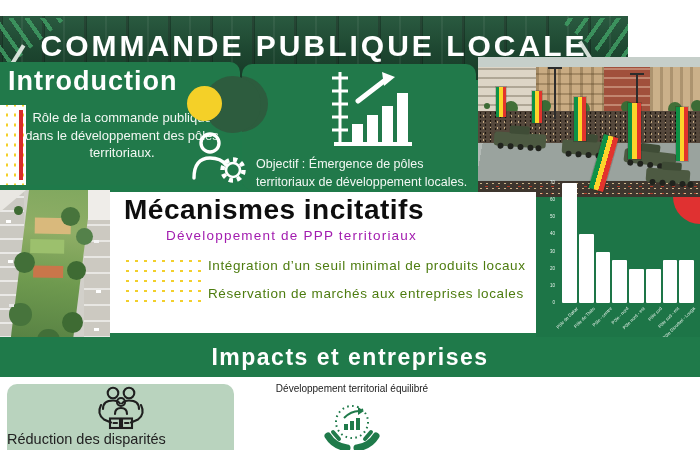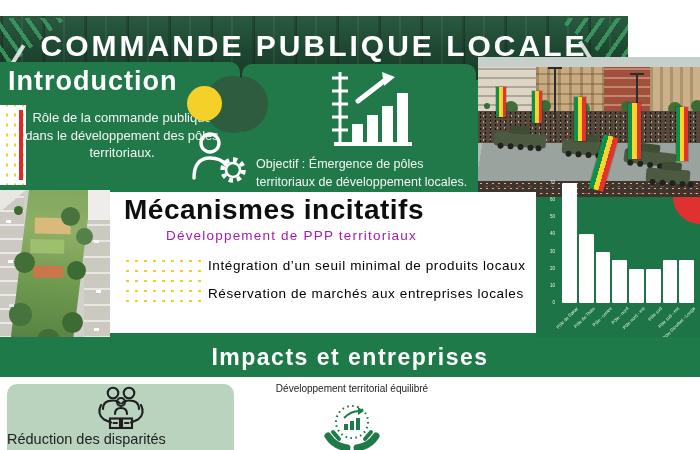--- a/index.html
+++ b/index.html
@@ -102,21 +102,21 @@
   .k-cars{position:absolute;left:6px;top:30px;width:5px;height:3px;background:#fff;
     box-shadow:2px 40px #fff,88px 20px #f4f4f4,90px 70px #fff,3px 84px #e8e8e8,88px 108px #fff,4px 118px #f4f4f4;}
 
   
   .mech-card{position:absolute;left:110px;top:192px;width:426px;height:141px;background:#fff;}
   .mech-title{position:absolute;left:14px;top:2px;font-size:28px;font-weight:800;color:#0e0e0e;letter-spacing:.5px;}
   .mech-subtitle{position:absolute;left:15px;top:36px;font-size:13.5px;color:#a21caf;letter-spacing:1.2px;margin-left:41px;}
   .mech-dots{position:absolute;left:13px;top:64px;width:82px;height:52px;
     background-image:radial-gradient(#f2cf2c 1.1px, rgba(0,0,0,0) 1.3px);background-size:9px 10px;}
   .mech-items{position:absolute;left:98px;top:60px;width:324px;}
-  .mech-item{font-size:13.5px;color:#000000;letter-spacing:.6px;line-height:28px;white-space:nowrap;}
+  .mech-item{font-size:13.5px;color:#4d7c0f;letter-spacing:.6px;line-height:28px;white-space:nowrap;}
 
   
   .chart-panel{position:absolute;left:536px;top:197px;width:164px;height:140px;background:#1d7547;}
   .chart-red-corner{position:absolute;right:0;top:0;width:27px;height:27px;background:#e03131;border-radius:0 0 0 100%;}
   .chart-yaxis{position:absolute;left:0;bottom:34px;width:24px;height:120px;}
   .chart-yaxis span{position:absolute;right:5px;font-size:4.5px;color:#e8f3ec;line-height:4px;}
   .chart-bars{position:absolute;left:26px;bottom:34px;width:132px;height:120px;display:flex;align-items:flex-end;gap:2px;}
   .chart-bars .bar{flex:1;background:#fdfdfd;border-radius:1px;}
   .chart-xlabels{position:absolute;left:26px;top:107px;width:132px;display:flex;gap:2px;}
   .chart-xlabels .xlab{flex:1;position:relative;height:32px;}

